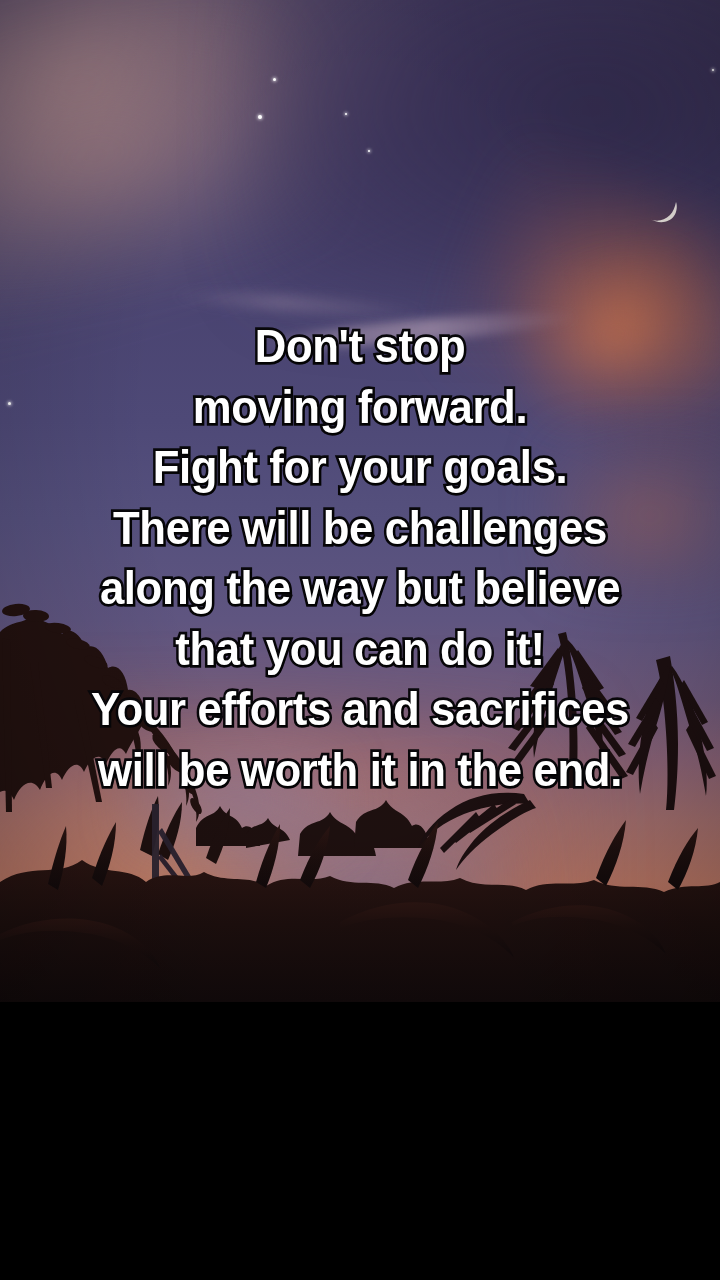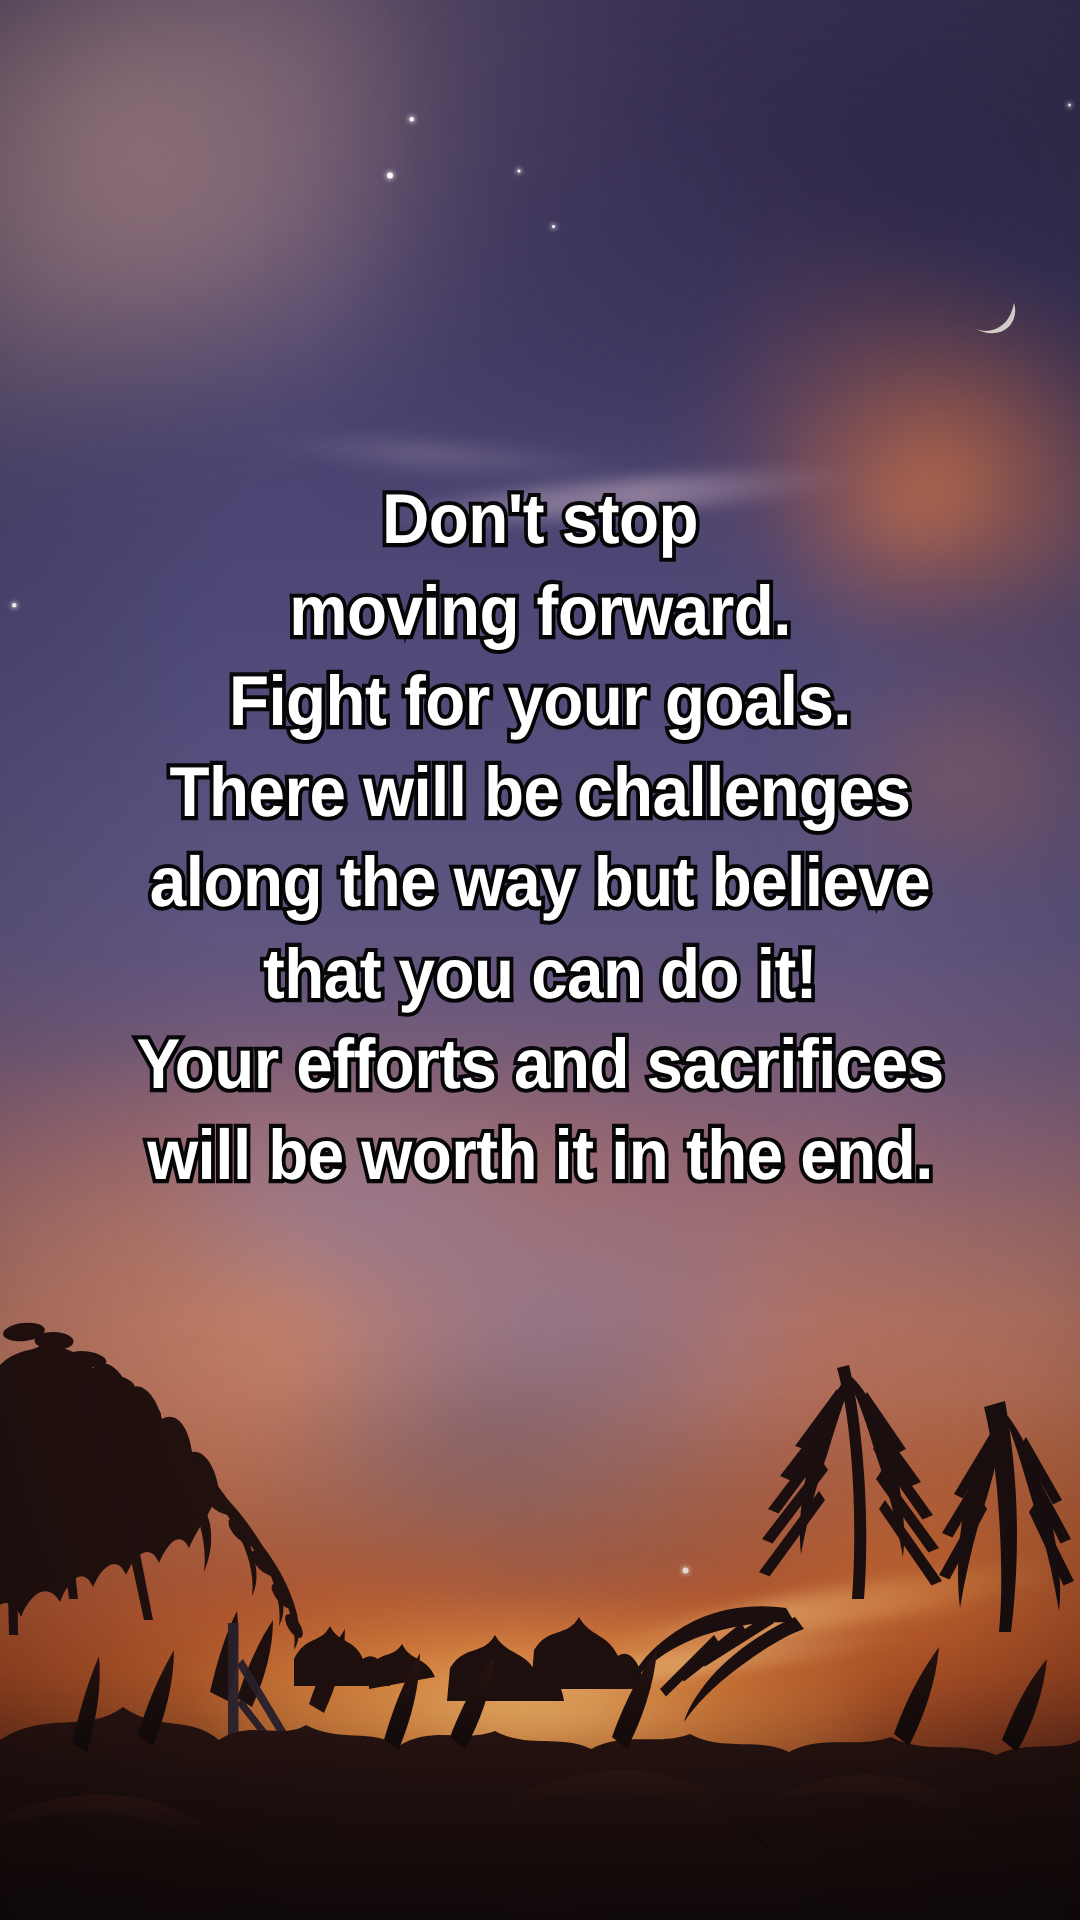--- a/index.html
+++ b/index.html
@@ -9,21 +9,21 @@
   }
   body {
     width: 720px;
     height: 1280px;
     overflow: hidden;
   }
 
   #poster {
     position: relative;
     width: 720px;
-    height: 1280px;
+    height: 1002px;
     overflow: hidden;
     font-family: "Liberation Sans", sans-serif;
     background: #a16207;
   }
 
   
   .sky-base {
     position: absolute;
     inset: 0;
     background:

